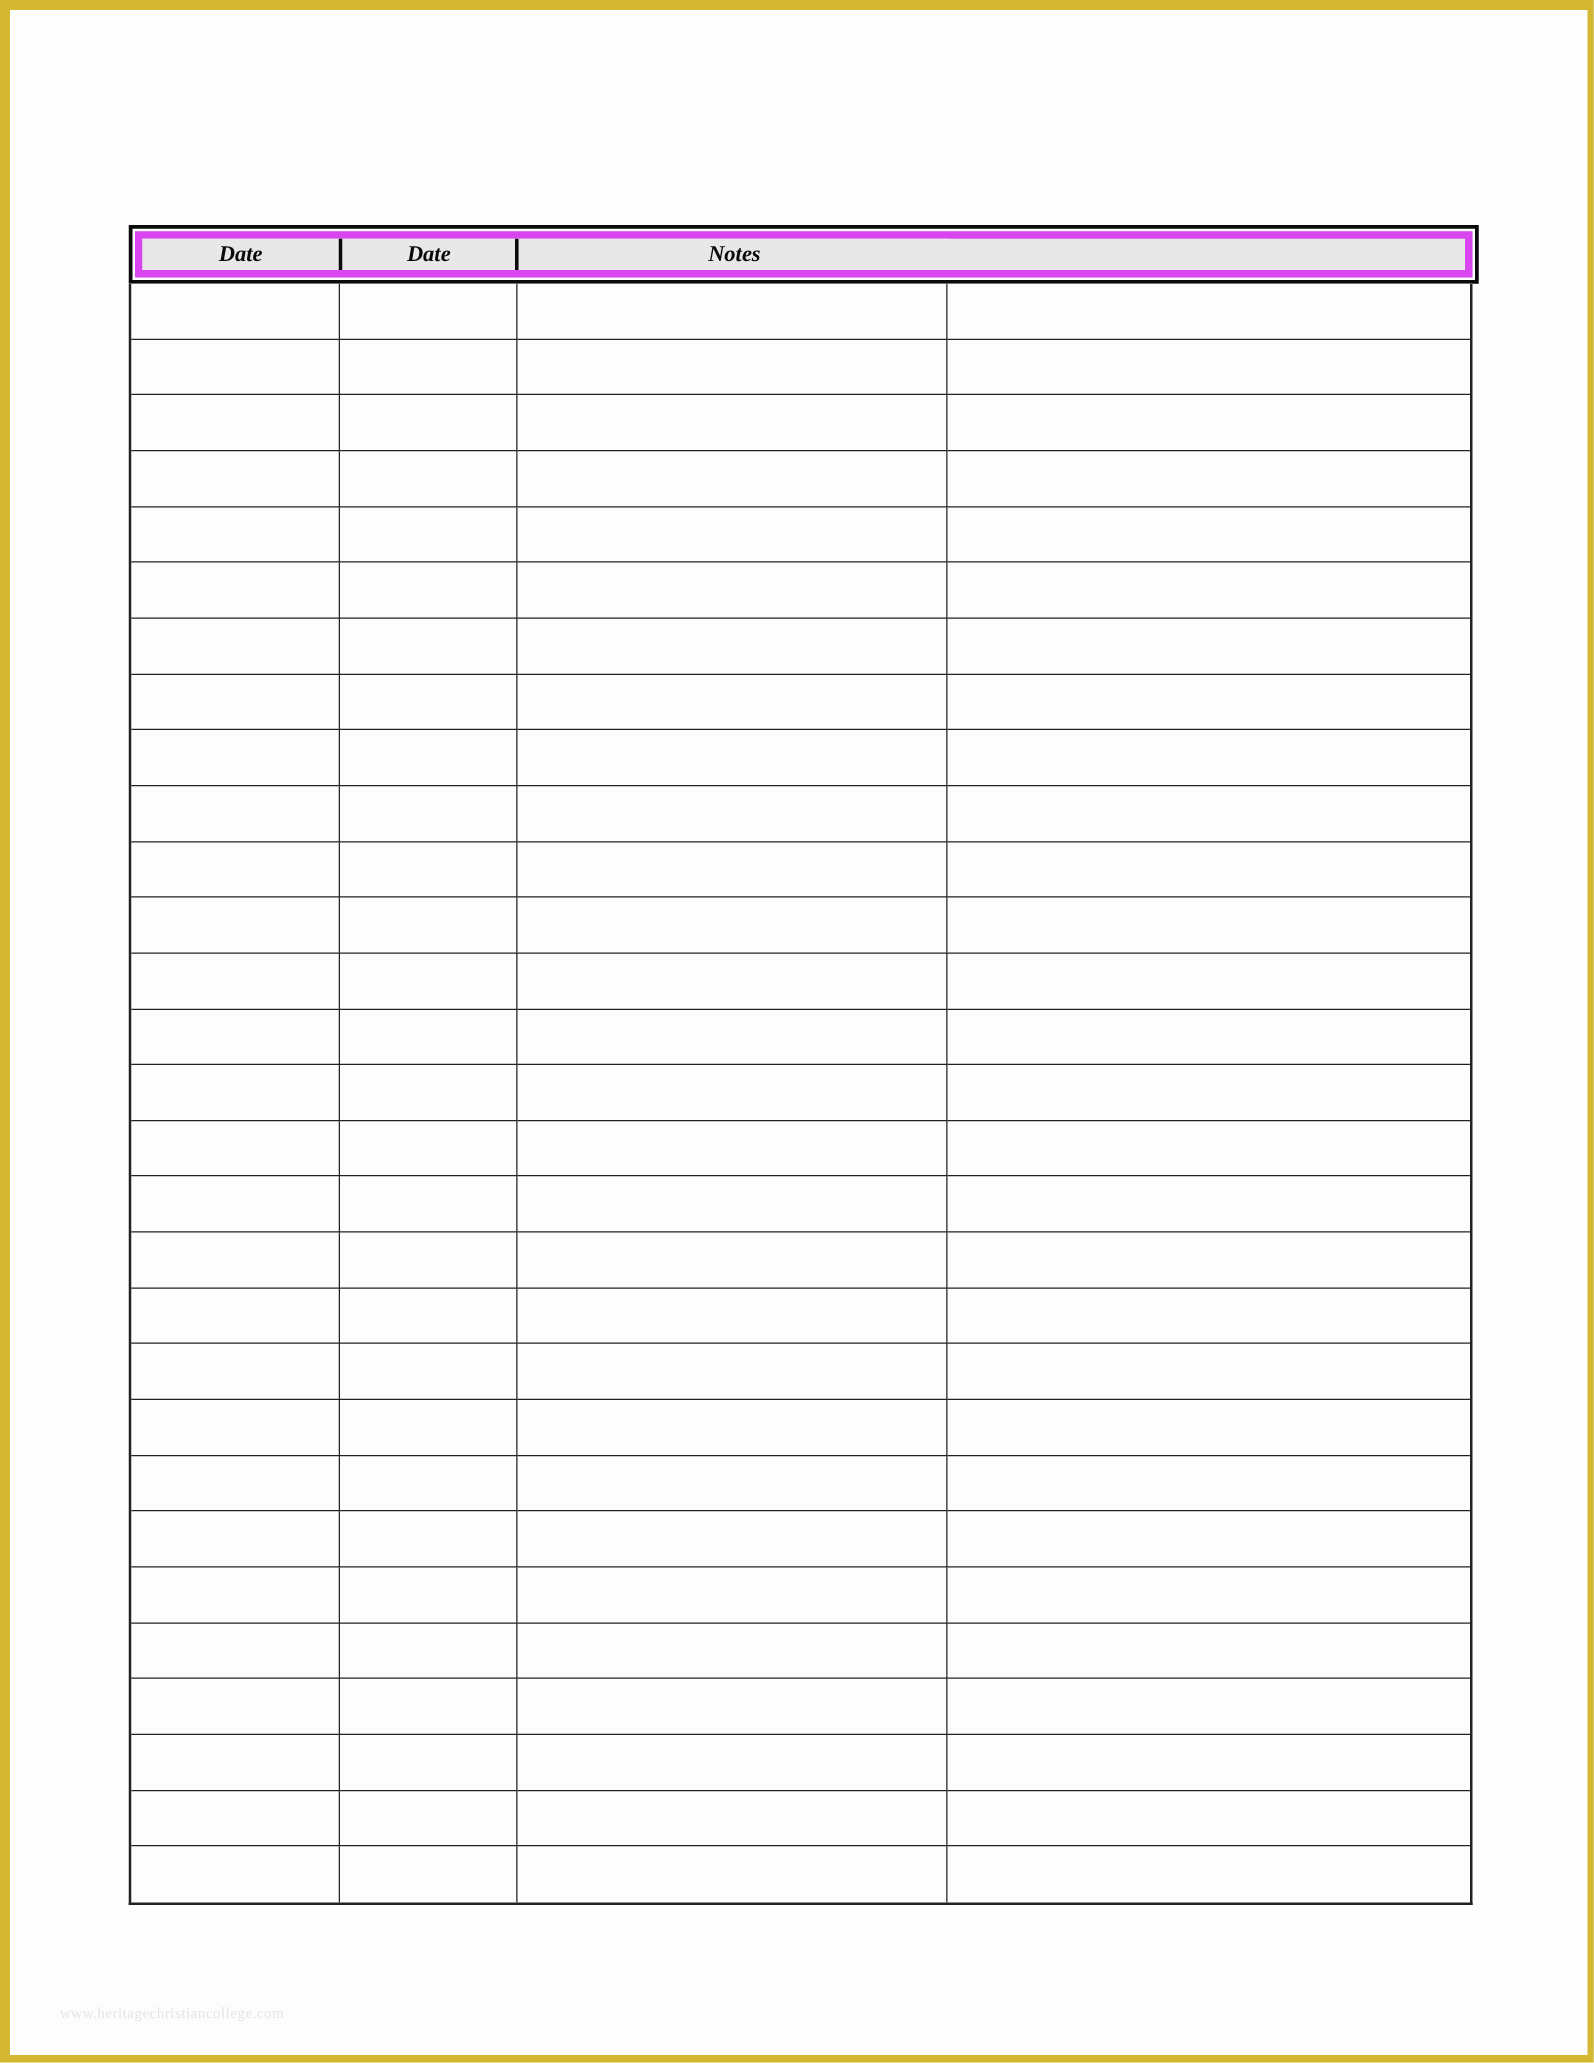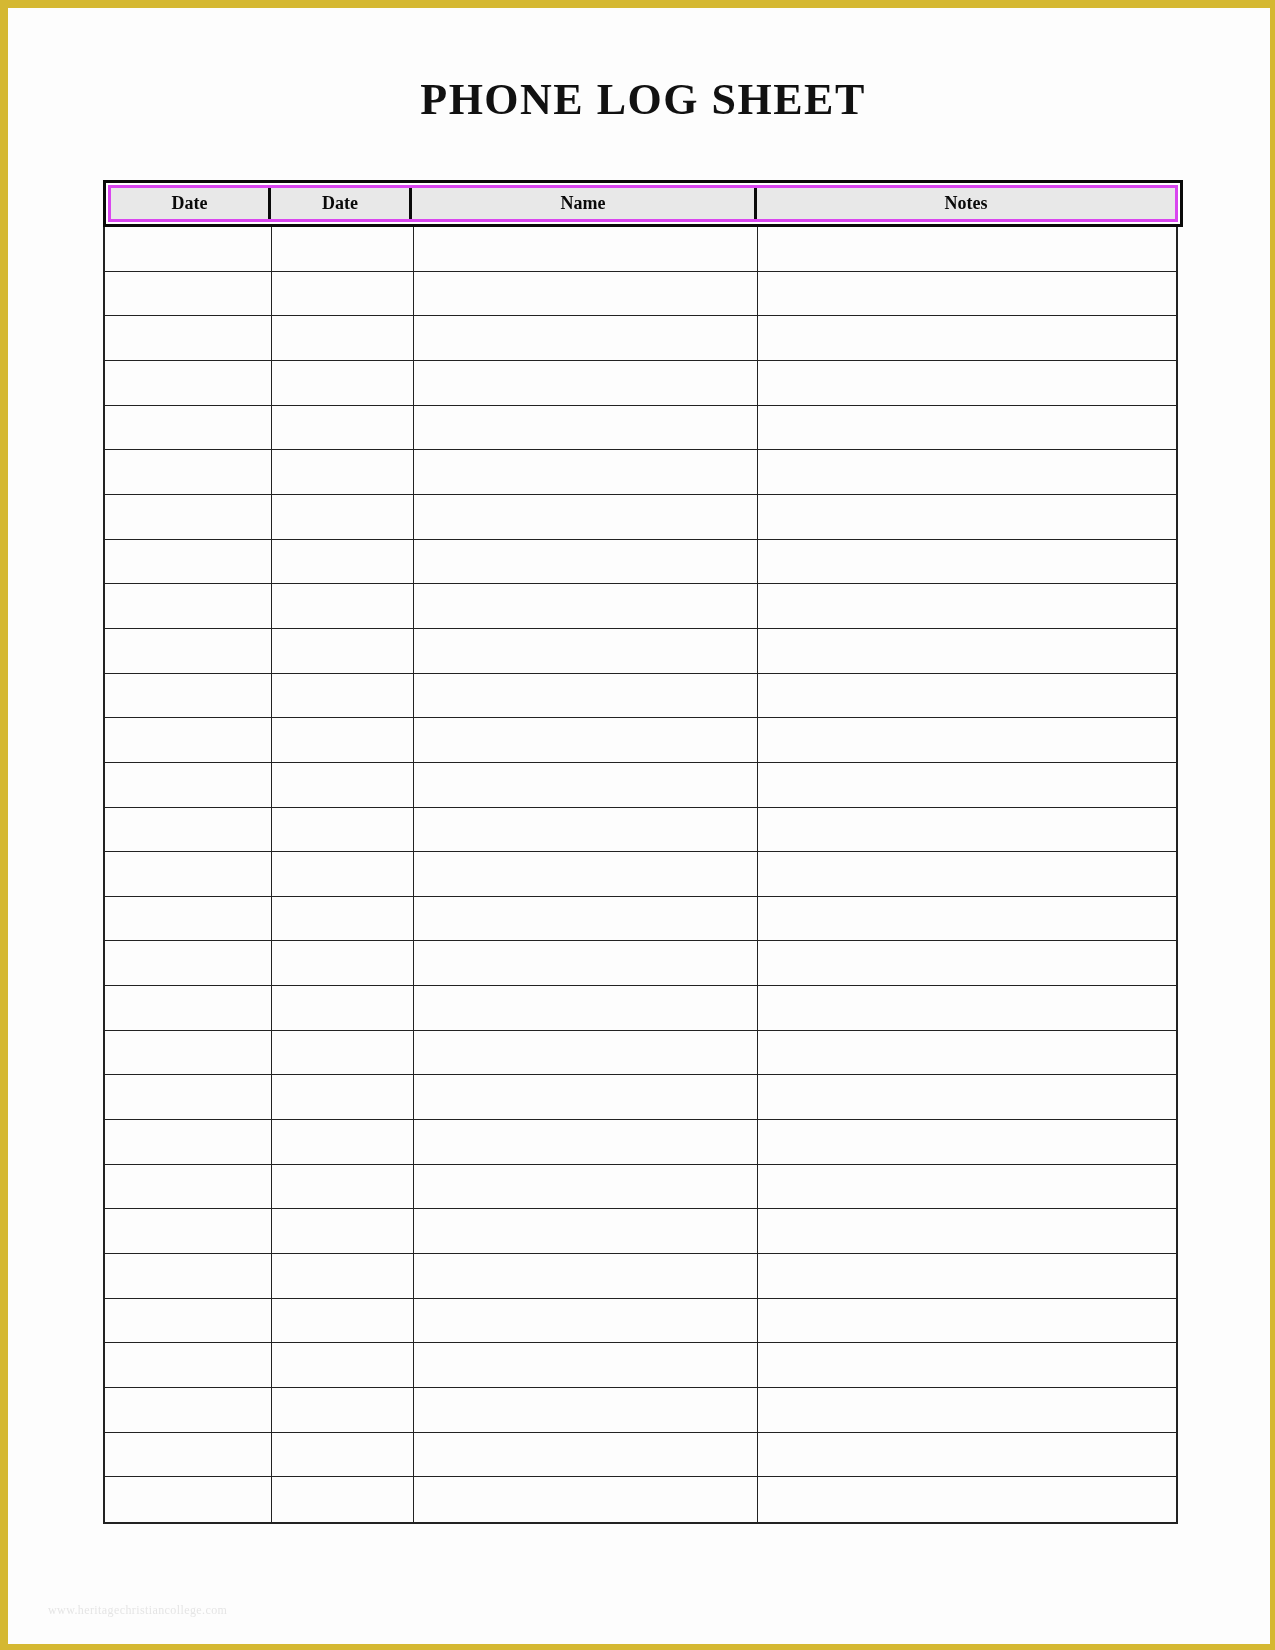--- a/index.html
+++ b/index.html
@@ -38,24 +38,25 @@
     left:95px;top:172px;
     width:1080px;height:47px;
     box-sizing:border-box;
     border:3px solid #0a0a0a;
     padding:2px;
     background:#ffffff;
   }
   .table-header-inner{
     box-sizing:border-box;
     width:100%;height:100%;
-    border:3px solid #d946ef;
+    border:6px solid #d946ef;
     background:var(--header-bg,#e8e8e8);
     display:grid;
     grid-template-columns:160px 141px 345px 1fr;
+    font-style:italic;
   }
   .hcell{
     display:flex;align-items:center;justify-content:center;
     font-weight:700;
     font-size:18px;
     color:#0a0a0a;
     border-right:3px solid #0a0a0a;
     background:var(--header-bg,#e8e8e8);
   }
   .hcell.last-col{border-right:none;text-align:center;}
@@ -87,27 +88,25 @@
     letter-spacing:0.4px;
     color:#e5e5e5;
     user-select:none;
   }
 </style>
 </head>
 <body>
 
 <div class="page">
 
-  <h1 class="page-title">PHONE LOG SHEET</h1>
 
   <div class="table-header">
     <div class="table-header-inner">
       <div class="hcell">Date</div>
       <div class="hcell">Date</div>
-      <div class="hcell">Name</div>
       <div class="hcell last-col">Notes</div>
     </div>
   </div>
 
   <div class="table-body">
       <div class="bcell"></div>
       <div class="bcell"></div>
       <div class="bcell"></div>
       <div class="bcell last-col"></div>
       <div class="bcell"></div>

